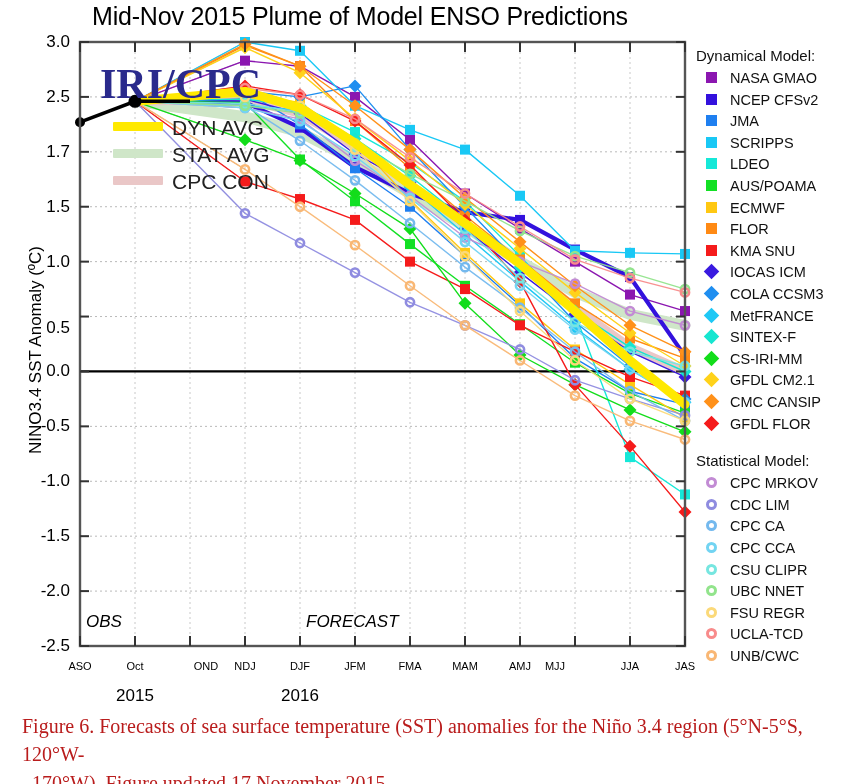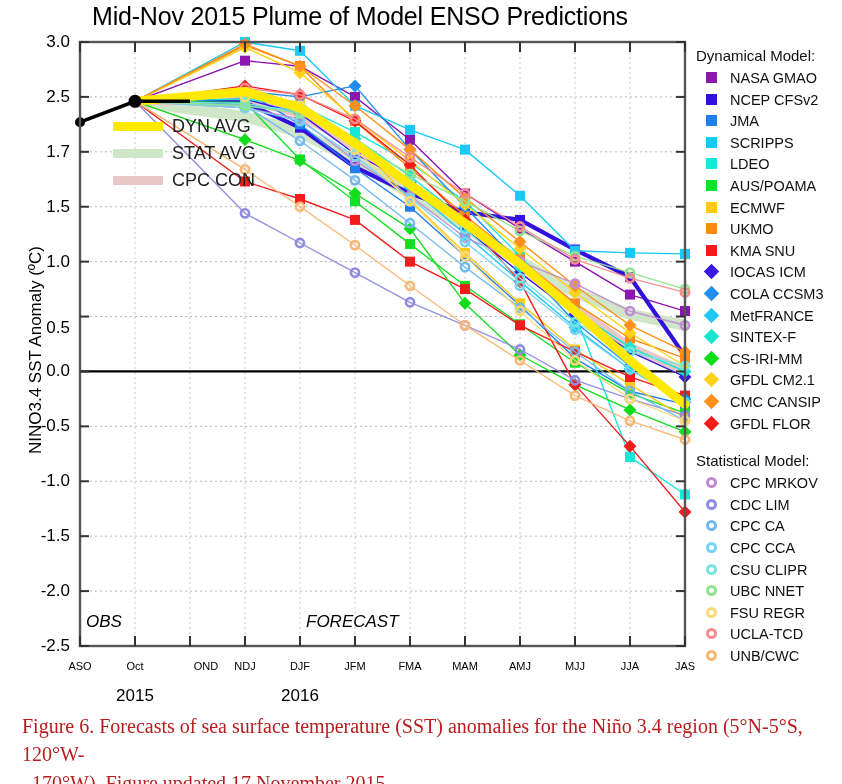--- a/index.html
+++ b/index.html
@@ -20,21 +20,21 @@
   }
   .ytick{position:absolute;font-size:17px;text-align:right;width:52px;}
   .xtick{position:absolute;font-size:11px;text-align:center;width:60px;}
   .yearlab{position:absolute;font-size:17px;text-align:center;width:60px;}
   .phase{position:absolute;font-size:17px;font-style:italic;}
   .logo{
     position:absolute;font-family:"Liberation Serif",serif;
     font-size:42px;color:#2a2a8c;font-weight:700;letter-spacing:0px;
     left:100px;top:60px;
   }
-  .inlegend-label{position:absolute;font-size:18px;color:#222;}
+  .inlegend-label{position:absolute;font-size:21px;color:#222;}
   .inlegend-swatch{position:absolute;height:9px;width:50px;border-radius:1px;}
   .legend-head{position:absolute;font-size:15px;color:#111;}
   .legend-item{position:absolute;font-size:14.5px;color:#111;white-space:nowrap;}
   .legend-text{position:absolute;left:24px;top:-1px;font-size:14.5px;}
   .mk{position:absolute;left:0;top:1px;}
   .sq{width:11px;height:11px;}
   .dia{width:11px;height:11px;transform:rotate(45deg);}
   .circ{width:11px;height:11px;border-radius:50%;border-width:3px;border-style:solid;box-sizing:border-box;background:transparent;}
   #caption{
     position:absolute;left:0;top:712px;width:842px;
@@ -474,20 +474,21 @@
           <line x1="520" x2="520" y1="42" y2="52" stroke="#333" stroke-width="2"></line>
           <line x1="575" x2="575" y1="646" y2="636" stroke="#333" stroke-width="2"></line>
           <line x1="575" x2="575" y1="42" y2="52" stroke="#333" stroke-width="2"></line>
           <line x1="630" x2="630" y1="646" y2="636" stroke="#333" stroke-width="2"></line>
           <line x1="630" x2="630" y1="42" y2="52" stroke="#333" stroke-width="2"></line>
           <line x1="685" x2="685" y1="646" y2="636" stroke="#333" stroke-width="2"></line>
           <line x1="685" x2="685" y1="42" y2="52" stroke="#333" stroke-width="2"></line>
         </g>
       </svg>
 
+    <div class="logo">IRI/CPC</div>
 
     <div class="ylabel">NINO3.4 SST Anomaly (ºC)</div>
 
     <div id="ytick-layer">
         <div class="ytick" style="left: 18px; top: 32px;">3.0</div>
         <div class="ytick" style="left: 18px; top: 86.9091px;">2.5</div>
         <div class="ytick" style="left: 18px; top: 141.818px;">1.7</div>
         <div class="ytick" style="left: 18px; top: 196.727px;">1.5</div>
         <div class="ytick" style="left: 18px; top: 251.636px;">1.0</div>
         <div class="ytick" style="left: 18px; top: 318px;">0.5</div>
@@ -501,21 +502,21 @@
     <div id="xtick-layer">
         <div class="xtick" style="left: 50px; top: 660px;">ASO</div>
         <div class="xtick" style="left: 105px; top: 660px;">Oct</div>
         <div class="xtick" style="left: 176px; top: 660px;">OND</div>
         <div class="xtick" style="left: 215px; top: 660px;">NDJ</div>
         <div class="xtick" style="left: 270px; top: 660px;">DJF</div>
         <div class="xtick" style="left: 325px; top: 660px;">JFM</div>
         <div class="xtick" style="left: 380px; top: 660px;">FMA</div>
         <div class="xtick" style="left: 435px; top: 660px;">MAM</div>
         <div class="xtick" style="left: 490px; top: 660px;">AMJ</div>
-        <div class="xtick" style="left: 545px; top: 660px;">MJJ</div>
+        <div class="xtick" style="left: 525px; top: 660px;">MJJ</div>
         <div class="xtick" style="left: 600px; top: 660px;">JJA</div>
         <div class="xtick" style="left: 655px; top: 660px;">JAS</div>
       </div>
     <div id="year-layer">
         <div class="yearlab" style="left: 105px; top: 686px;">2015</div>
         <div class="yearlab" style="left: 270px; top: 686px;">2016</div>
       </div>
     <div id="phase-layer">
         <div class="phase" style="left: 86px; top: 612px;">OBS</div>
         <div class="phase" style="left: 306px; top: 612px;">FORECAST</div>
@@ -553,21 +554,21 @@
         <div class="legend-item" style="left: 706px; top: 179px;">
           <span class="mk sq" style="background: rgb(18, 224, 36);"></span>
           <span class="legend-text">AUS/POAMA</span>
         </div>
         <div class="legend-item" style="left: 706px; top: 200.6px;">
           <span class="mk sq" style="background: rgb(255, 200, 18);"></span>
           <span class="legend-text">ECMWF</span>
         </div>
         <div class="legend-item" style="left: 706px; top: 222.2px;">
           <span class="mk sq" style="background: rgb(255, 138, 20);"></span>
-          <span class="legend-text">UKMO</span>
+          <span class="legend-text">FLOR</span>
         </div>
         <div class="legend-item" style="left: 706px; top: 243.8px;">
           <span class="mk sq" style="background: rgb(245, 27, 27);"></span>
           <span class="legend-text">KMA SNU</span>
         </div>
         <div class="legend-item" style="left: 706px; top: 265.4px;">
           <span class="mk dia" style="background: rgb(58, 26, 224);"></span>
           <span class="legend-text">IOCAS ICM</span>
         </div>
         <div class="legend-item" style="left: 706px; top: 287px;">

